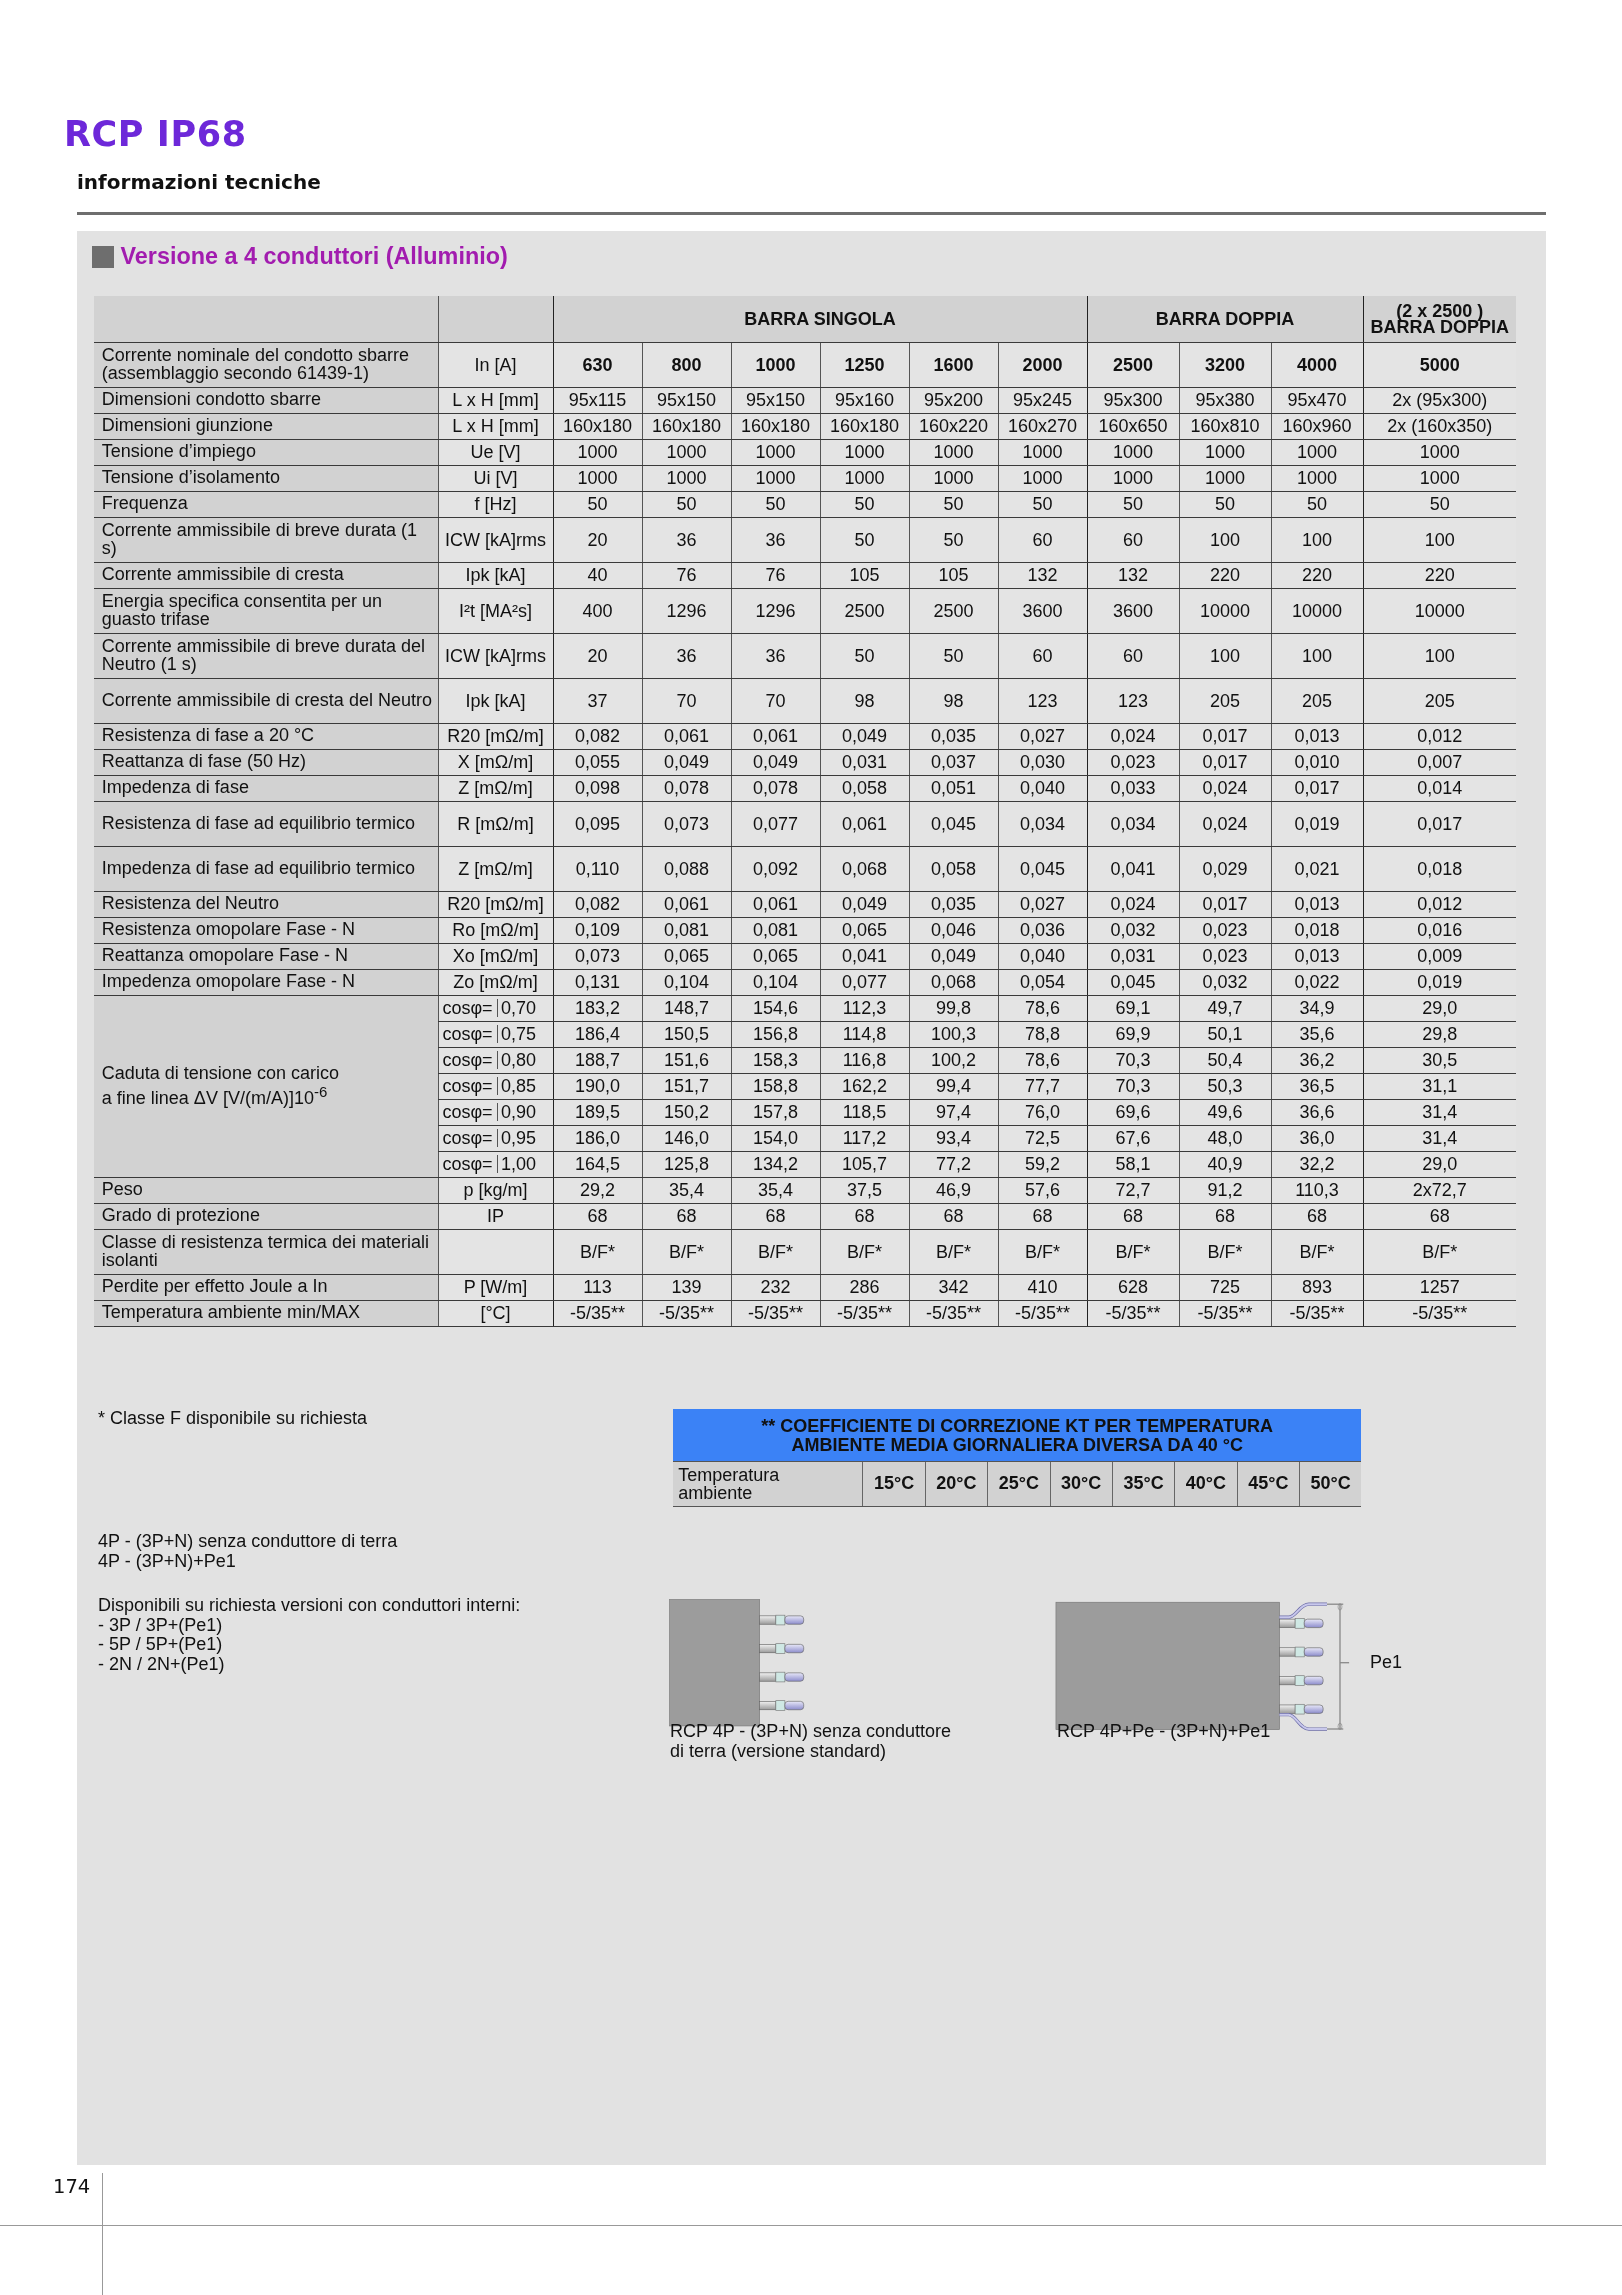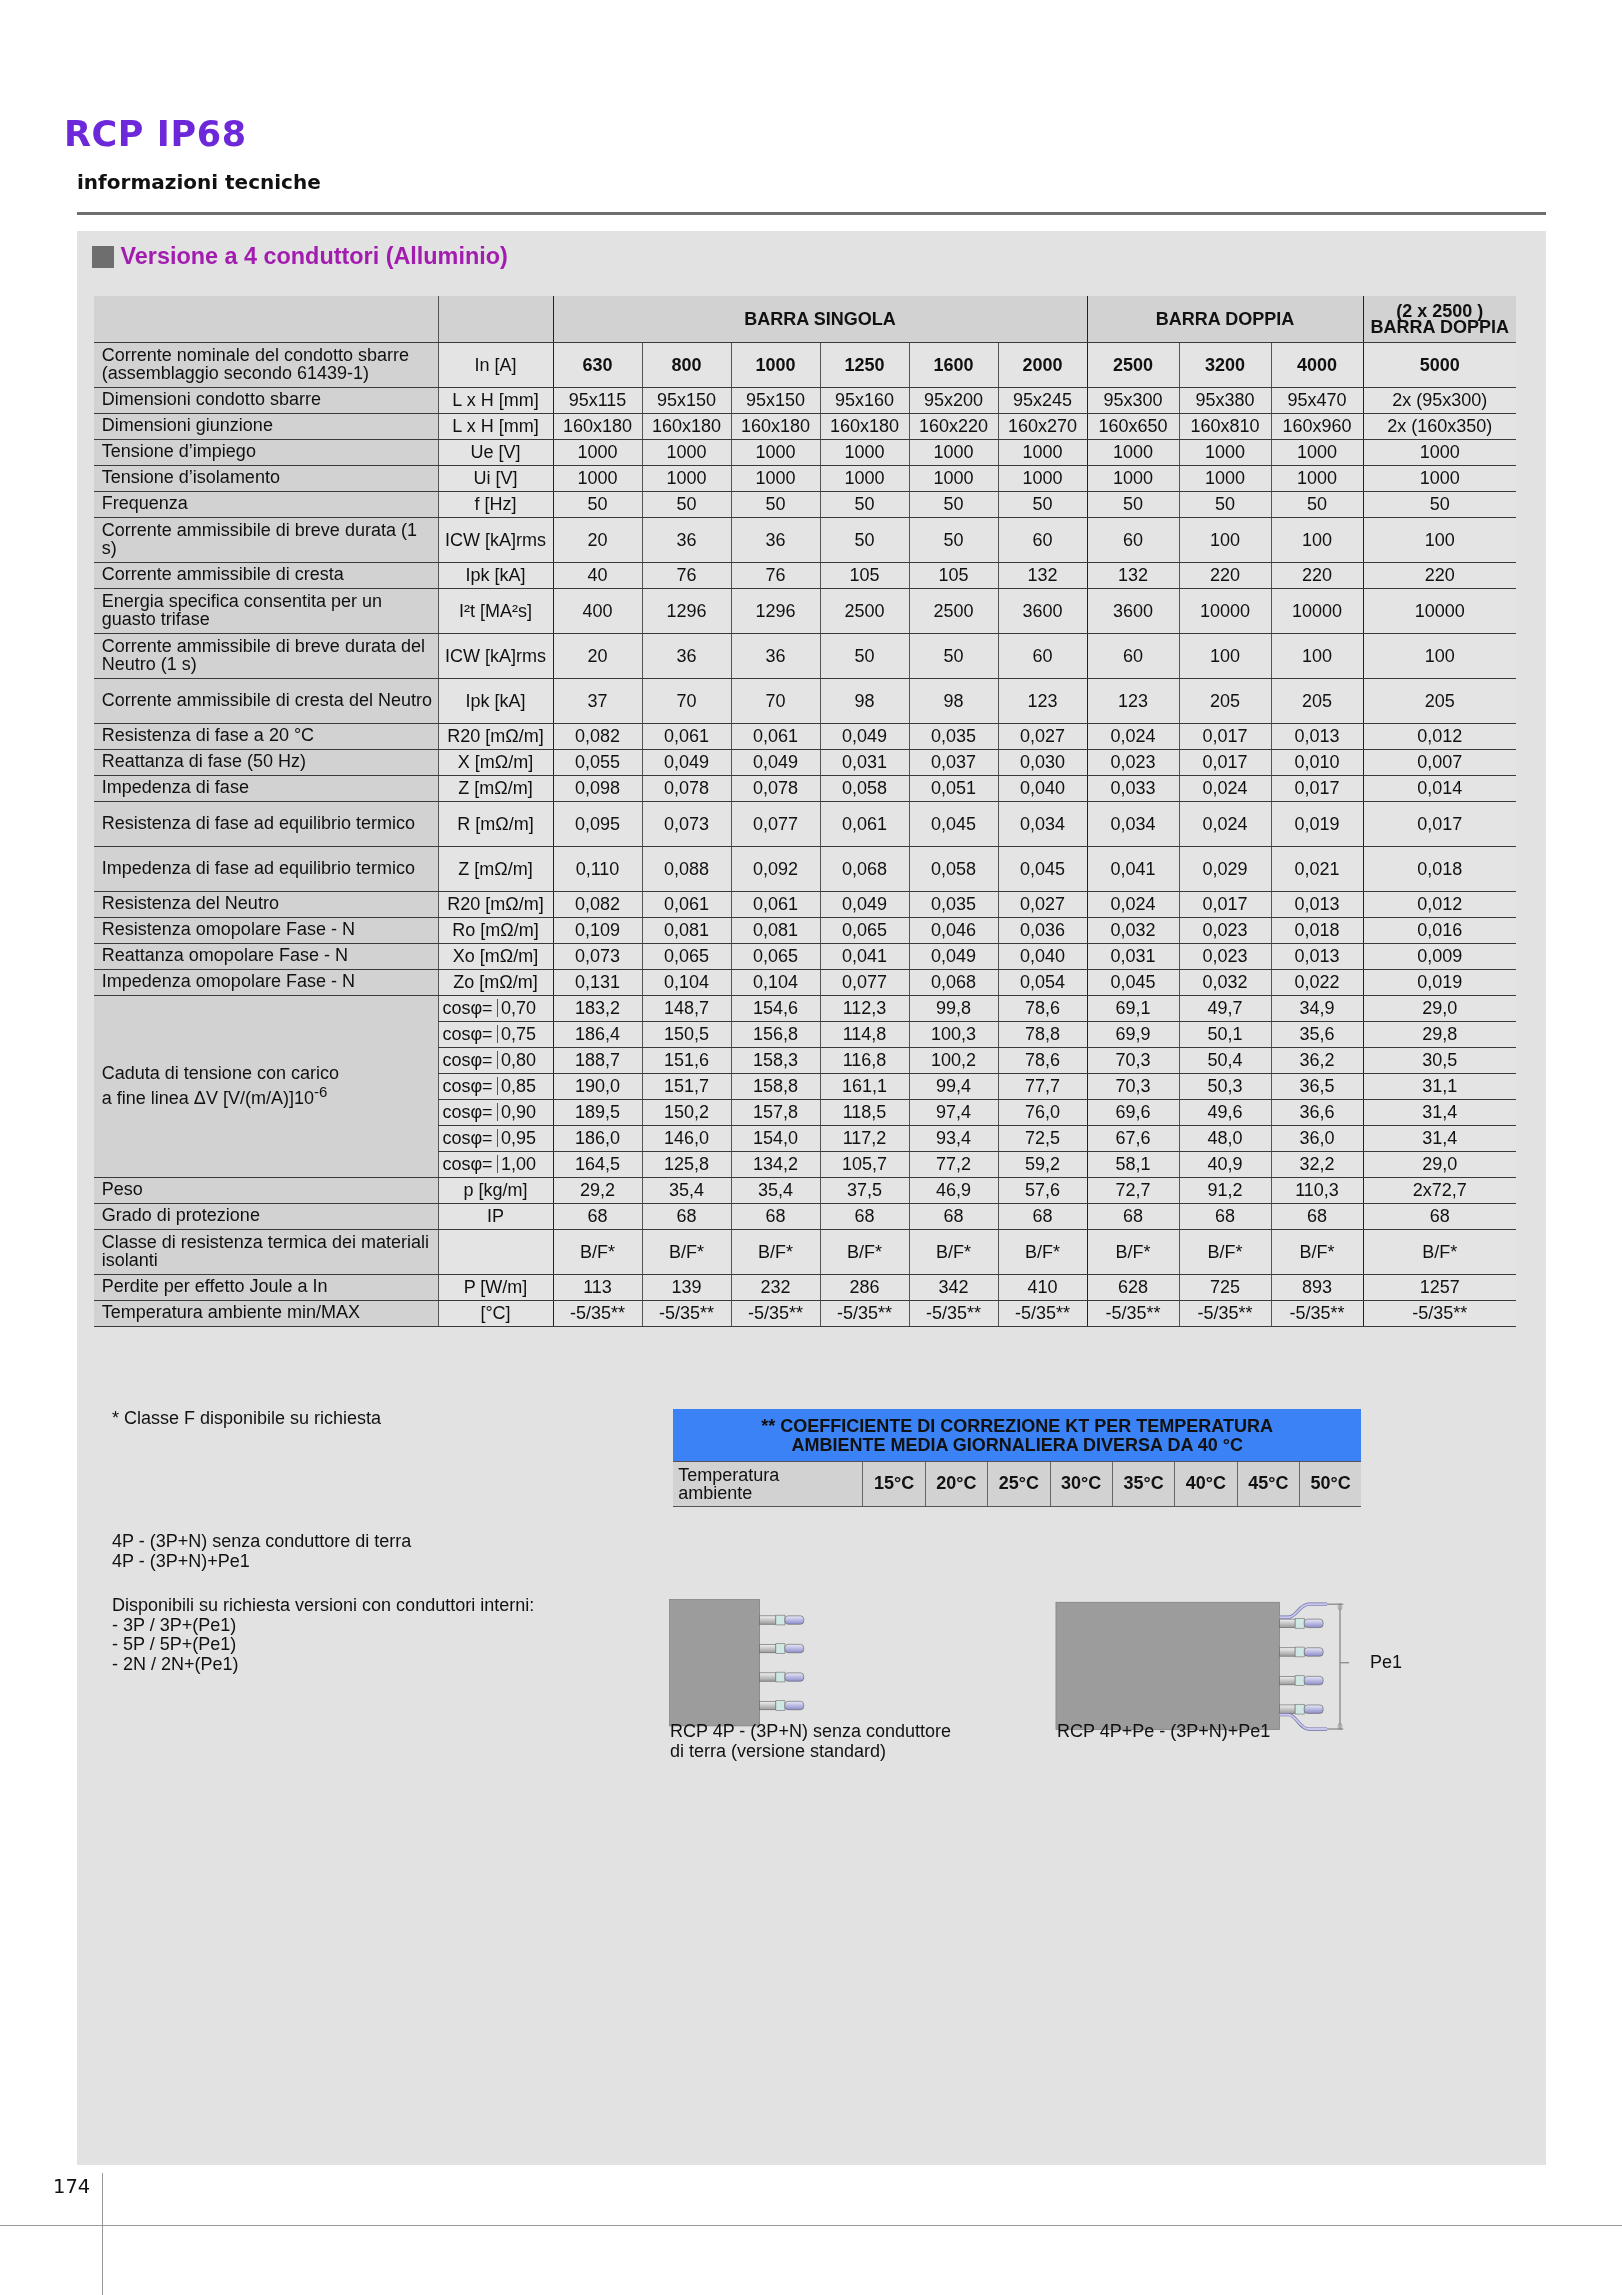--- a/index.html
+++ b/index.html
@@ -11,21 +11,21 @@
   .section{position:absolute;left:92px;top:243px;font-weight:bold;font-size:23.4px;color:#a21caf;display:flex;align-items:center;}
   .section .sq{display:inline-block;width:22px;height:22px;background:#6e6e6e;margin-right:6.5px;}
   table.main{position:absolute;left:94px;top:296px;border-collapse:collapse;font-size:18px;table-layout:fixed;}
   table.main td{border-bottom:1.3px solid #3a3a3a;border-left:0.6px solid #555;text-align:center;padding:0 1.3px;line-height:18px;background:#e4e4e4;white-space:nowrap;}
   table.main td.lbl{text-align:left;padding-left:7.8px;background:#d2d2d2;border-left:none;white-space:normal;line-height:17.5px;}
   table.main td.unit{background:#e4e4e4;}
   table.main td.sep{border-left:1.9px solid #222;}
   table.main tr.hdr td{background:#d2d2d2;font-weight:bold;font-size:18px;}
   table.main tr.in td.v{font-weight:bold;}
   table.main td.cosl{text-align:left;padding-left:3.9px;}
-  .notes{position:absolute;left:112px;font-size:18px;line-height:19.5px;}
+  .notes{position:absolute;left:98px;font-size:18px;line-height:19.5px;}
   table.kt{position:absolute;left:673px;top:1409px;border-collapse:collapse;font-size:18px;}
   table.kt td{border-bottom:1.9px solid #555;border-left:1.3px solid #666;text-align:center;padding:2.6px 5.2px;background:#e4e4e4;}
   table.kt td.kl{text-align:left;font-weight:normal;background:#d2d2d2;border-left:none;line-height:18px;}
   table.kt td.kh{font-weight:bold;background:#d2d2d2;}
   table.kt td.ktitle{background:#3b82f6;font-weight:bold;text-align:center;border-left:none;line-height:19.5px;padding:7.8px 6.5px 5.2px;}
   .fig{position:absolute;}
   .cap{position:absolute;font-size:18px;line-height:19.5px;}
   .pagenum{position:absolute;left:53px;top:2175px;font-family:"DejaVu Sans",sans-serif;font-size:19.5px;}
   .vline{position:absolute;left:102px;top:2202px;width:1.3px;height:94px;background:#999;}
   .vline2{position:absolute;left:102px;top:2173px;width:1.3px;height:29px;background:#999;}
@@ -390,21 +390,21 @@
         <td class="sep">70,3</td>
         <td>50,4</td>
         <td>36,2</td>
         <td class="sep">30,5</td>
       </tr>
       <tr style="height: 26px;">
         <td class="unit cosl"><span style="display:inline-block;width:55px;border-right:0.6px solid #555">cosφ=</span><span style="padding-left:2.6px">0,85</span></td>
         <td class="sep">190,0</td>
         <td>151,7</td>
         <td>158,8</td>
-        <td>161,1</td>
+        <td>162,2</td>
         <td>99,4</td>
         <td>77,7</td>
         <td class="sep">70,3</td>
         <td>50,3</td>
         <td>36,5</td>
         <td class="sep">31,1</td>
       </tr>
       <tr style="height: 26px;">
         <td class="unit cosl"><span style="display:inline-block;width:55px;border-right:0.6px solid #555">cosφ=</span><span style="padding-left:2.6px">0,90</span></td>
         <td class="sep">189,5</td>

